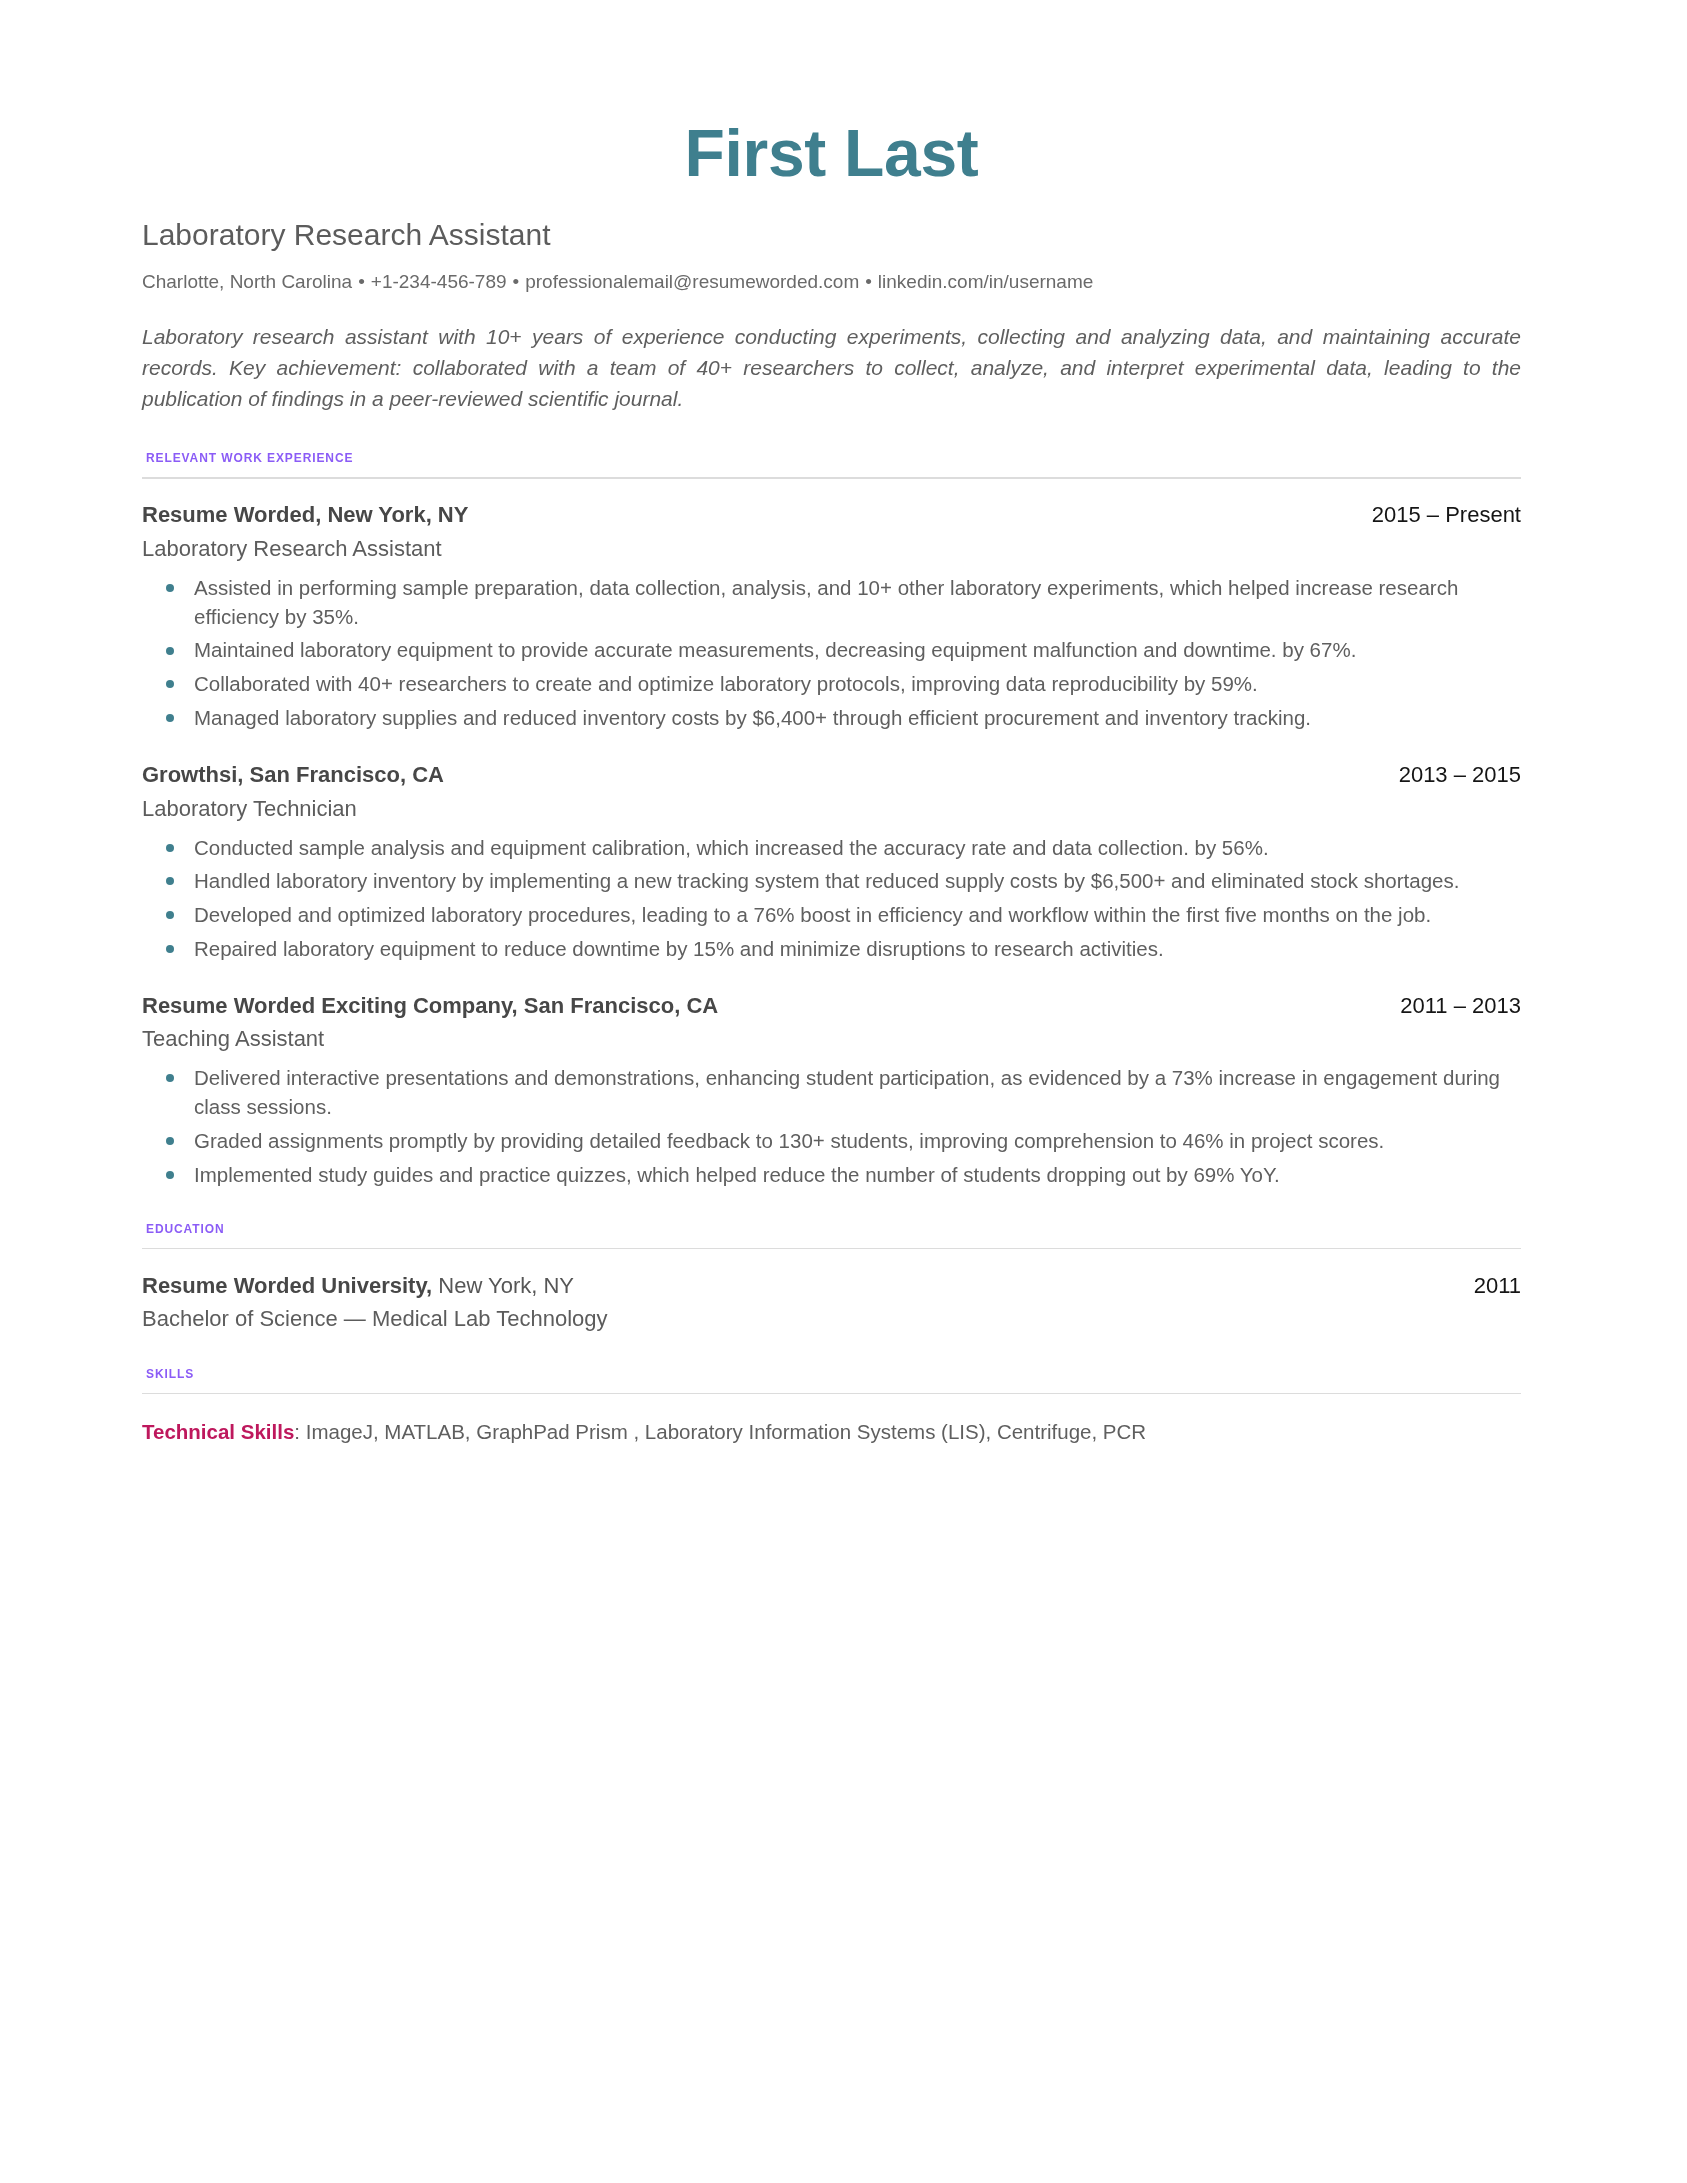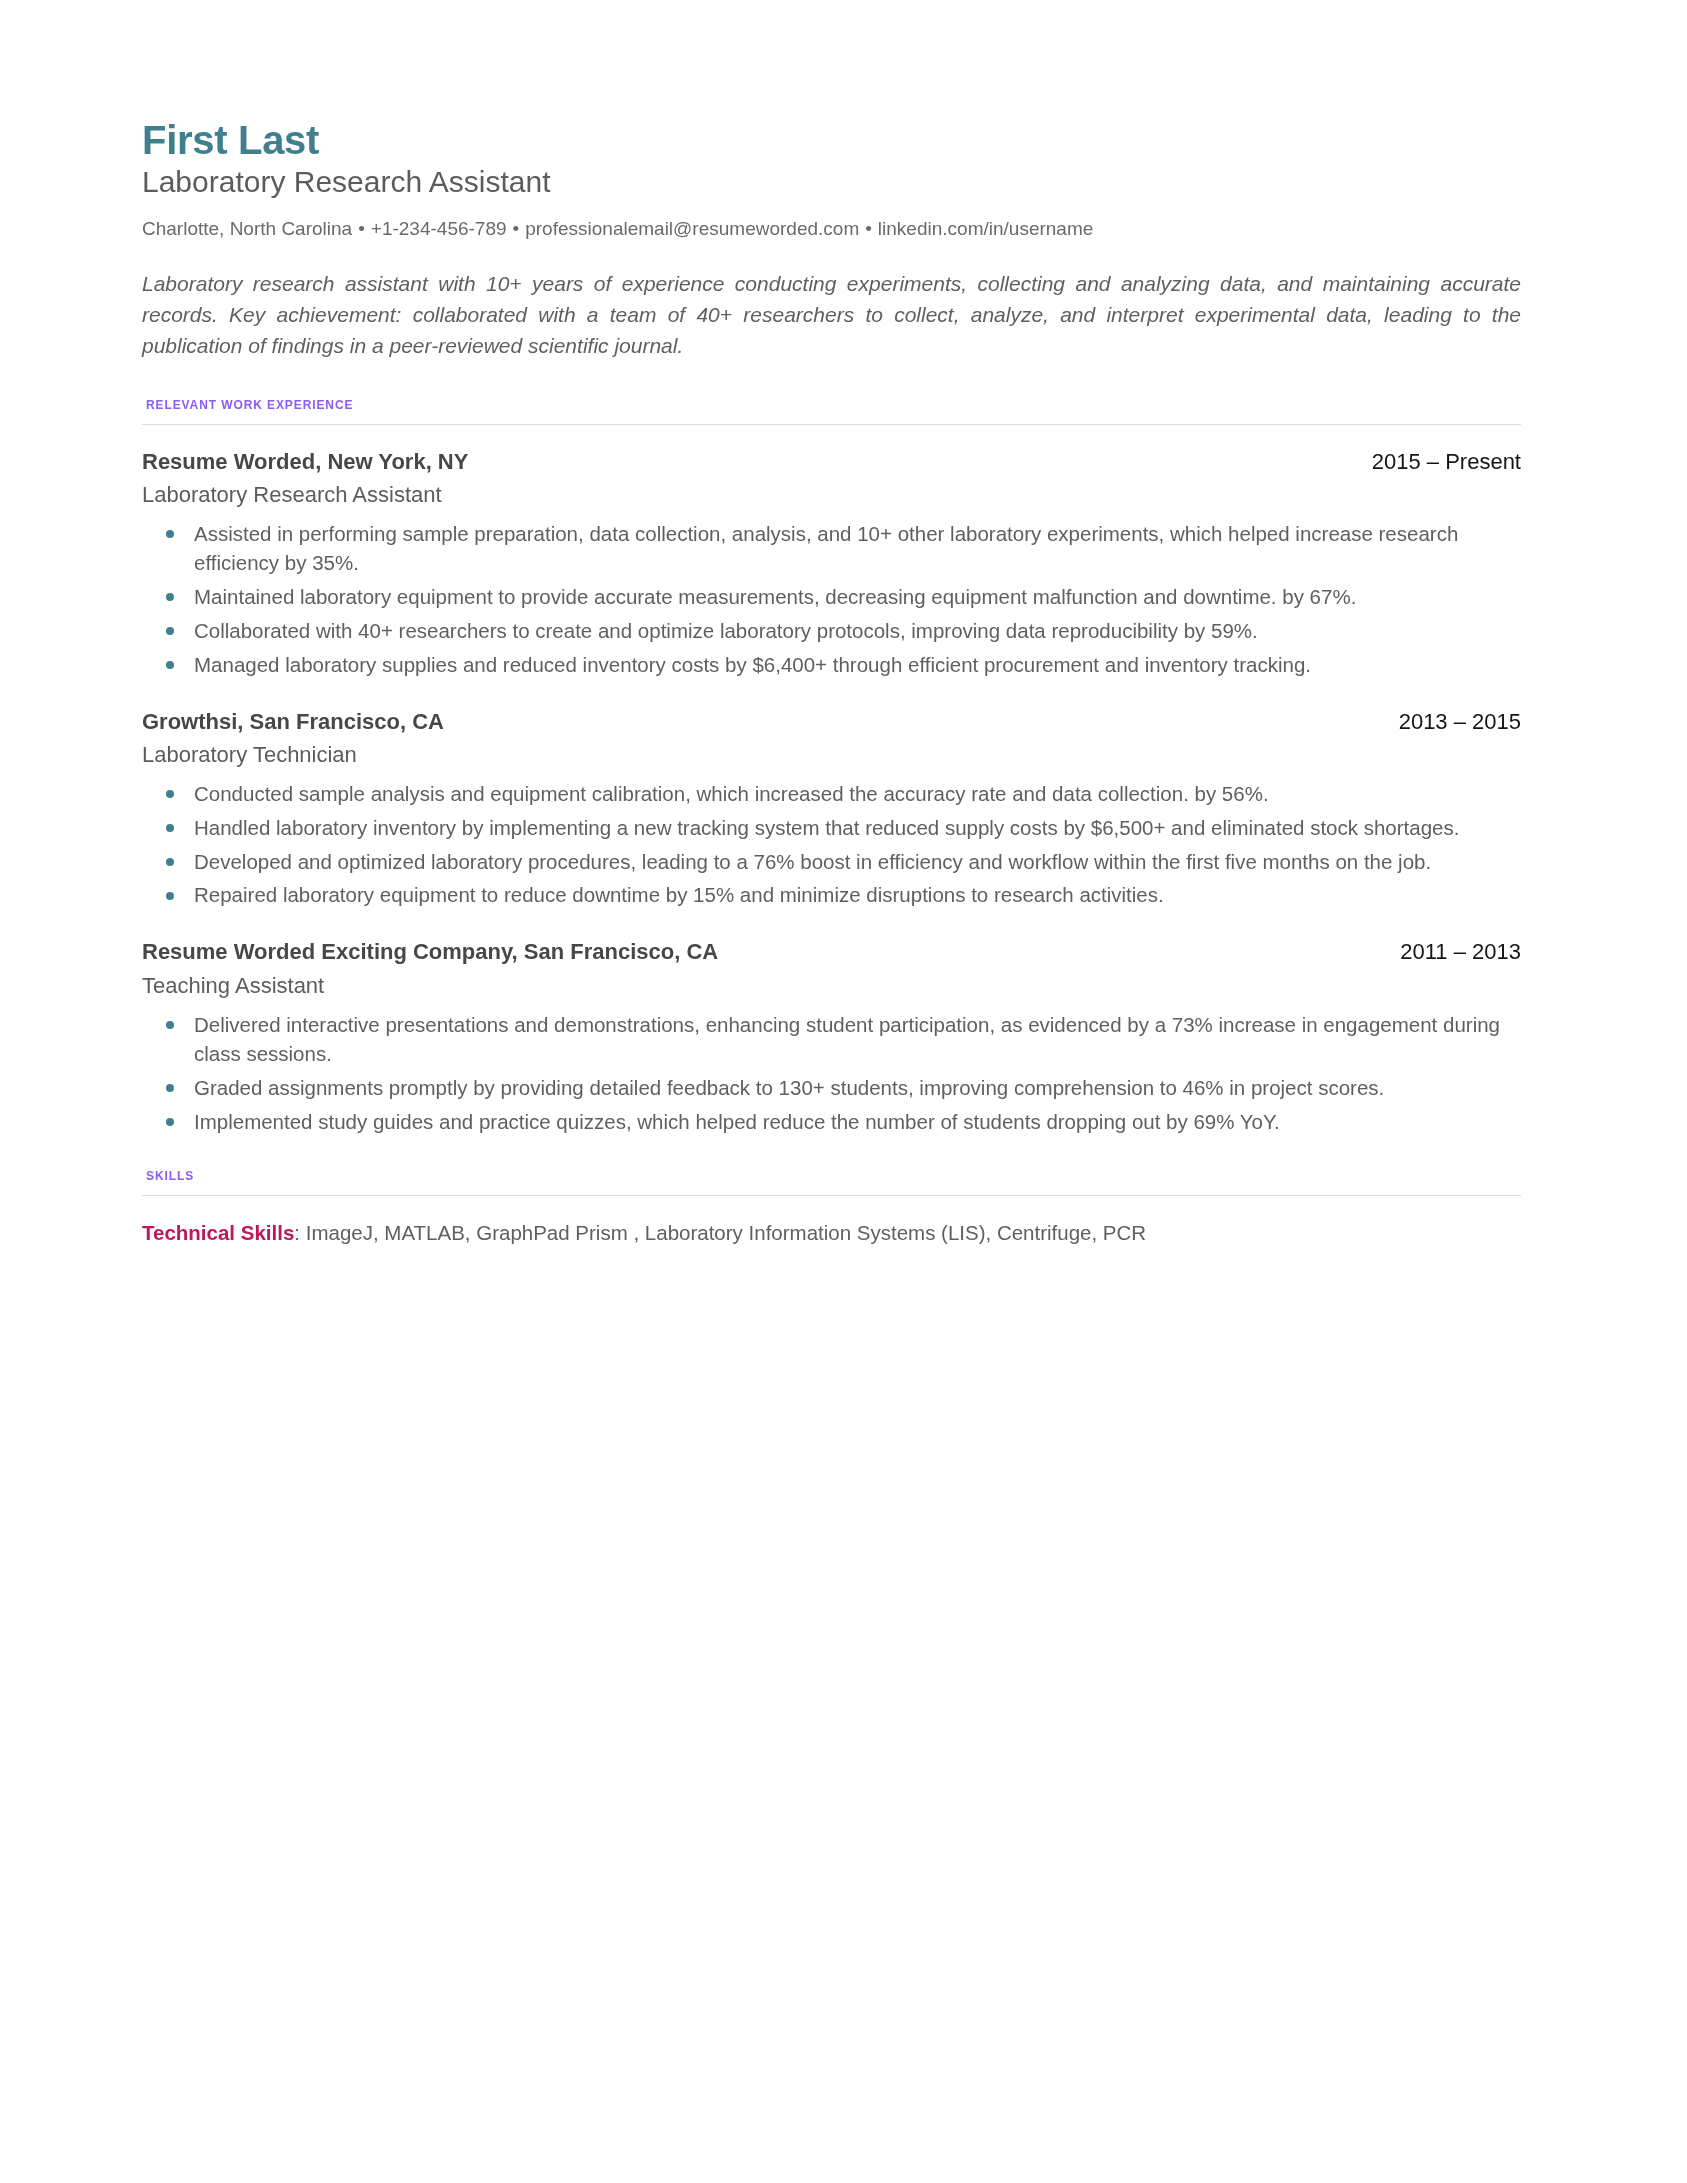--- a/index.html
+++ b/index.html
@@ -25,26 +25,27 @@
 
   .content {
     position: absolute;
     left: 142px;
     top: 119px;
     width: 1379px;
   }
 
   
   .name {
-    font-size: 40px;
+    font-size: 66px;
     font-weight: bold;
     color: #3f7f8e;
     letter-spacing: -0.3px;
     line-height: 1.05;
-    margin: 0 0 4px 0;
+    margin: 0 0 30px 0;
+    text-align: center;
   }
   .headline {
     font-size: 30px;
     font-weight: normal;
     color: #5c5c5c;
     line-height: 1.15;
     margin: 0 0 17px 0;
   }
   .contact-line {
     font-size: 19px;
@@ -225,20 +226,32 @@
         </div>
         <div class="entry-role">Teaching Assistant</div>
         <ul class="bullets">
           <li>Delivered interactive presentations and demonstrations, enhancing student participation, as evidenced by a 73% increase in engagement during class sessions.</li>
           <li>Graded assignments promptly by providing detailed feedback to 130+ students, improving comprehension to 46% in project scores.</li>
           <li>Implemented study guides and practice quizzes, which helped reduce the number of students dropping out by 69% YoY.</li>
         </ul>
       </div>
     </div>
 
+    <div class="section">
+      <div class="section-head">EDUCATION</div>
+      <div class="divider"></div>
+
+      <div class="entry">
+        <div class="entry-row">
+          <div class="entry-org"><span>Resume Worded University,</span><span class="org-light"> New York, NY</span></div>
+          <div class="entry-dates">2011</div>
+        </div>
+        <div class="edu-degree">Bachelor of Science — Medical Lab Technology</div>
+      </div>
+    </div>
 
     <div class="section">
       <div class="section-head">SKILLS</div>
       <div class="divider"></div>
 
       <div class="skill-line"><span class="skill-label">Technical Skills</span><span class="skill-label-sep">:</span><span>  ImageJ, MATLAB, GraphPad Prism , Laboratory Information Systems (LIS), Centrifuge, PCR</span></div>
     </div>
 
   </div>
 </div>

